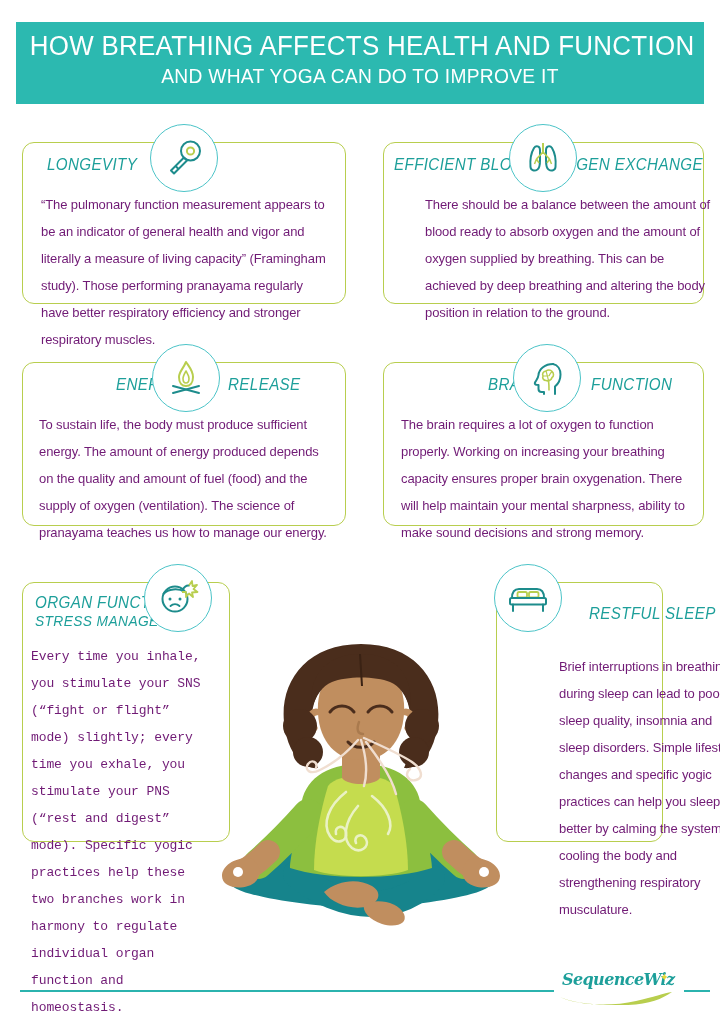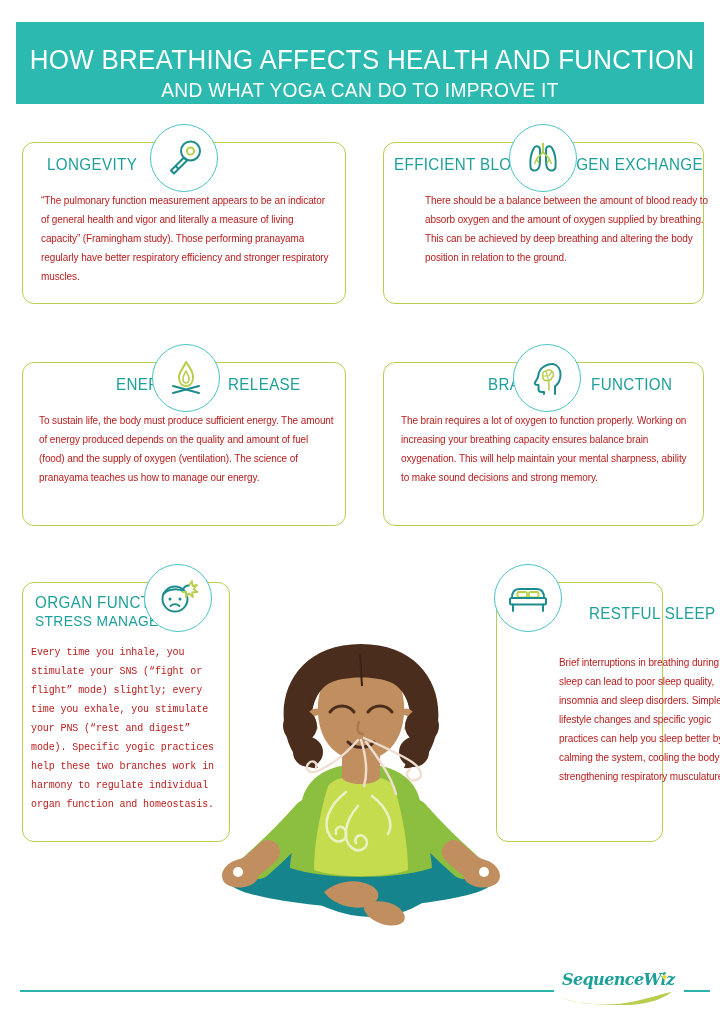--- a/index.html
+++ b/index.html
@@ -15,21 +15,21 @@
 
   
   .header-band {
     position: absolute;
     left: 16px;
     top: 22px;
     width: 688px;
     height: 82px;
     background: #2cb9b0;
     text-align: center;
-    padding-top: 21px;
+    padding-top: 7px;
   }
   .header-title {
     color: #ffffff;
     font-size: 27px;
     font-weight: 400;
     letter-spacing: 0.3px;
     line-height: 34px;
     white-space: nowrap;
     font-stretch: condensed;
     transform: scaleX(0.96);
@@ -47,39 +47,40 @@
   
   .card {
     position: absolute;
     border: 1.6px solid #b8ce4e;
     border-radius: 12px;
     background: #ffffff;
   }
   .card-head {
     position: relative;
     height: 42px;
+    font-style: italic;
   }
   .card-title {
     color: #1d9f9a;
     font-size: 16.5px;
     letter-spacing: 0.4px;
     line-height: 20px;
     font-stretch: condensed;
     transform: scaleX(0.92);
     transform-origin: left center;
     white-space: nowrap;
   }
   .card-title.sm {
     font-size: 15px;
     line-height: 19px;
   }
   .card-body {
-    color: #b91c1c;
-    font-size: 10px;
-    line-height: 19px;
+    color: #701a75;
+    font-size: 13px;
+    line-height: 27px;
     letter-spacing: -0.1px;
   }
 
   
   .icon-circle {
     position: absolute;
     width: 68px;
     height: 68px;
     border-radius: 50%;
     border: 1.6px solid #4cc4c8;
@@ -206,21 +207,21 @@
     <line x1="9" y1="30" x2="35" y2="37" stroke="#1d8c8c" stroke-width="2" stroke-linecap="round"></line>
     <line x1="35" y1="30" x2="9" y2="37" stroke="#1d8c8c" stroke-width="2" stroke-linecap="round"></line>
   </svg>
 </div>
 
 <div class="card" id="card-brain">
   <div class="card-head">
     <div class="card-title" style="position:absolute; left:104px; top:11px;">BRAIN</div>
     <div class="card-title" style="position:absolute; left:207px; top:11px;">FUNCTION</div>
   </div>
-  <div class="card-body" style="position:absolute; left:17px; top:48px; width:292px;">The brain requires a lot of oxygen to function properly. Working on increasing your breathing capacity ensures balance brain oxygenation. This will help maintain your mental sharpness, ability to make sound decisions and strong memory.</div>
+  <div class="card-body" style="position:absolute; left:17px; top:48px; width:292px;">The brain requires a lot of oxygen to function properly. Working on increasing your breathing capacity ensures proper brain oxygenation. There will help maintain your mental sharpness, ability to make sound decisions and strong memory.</div>
 </div>
 <div class="icon-circle" style="left:513px; top:344px;">
   <svg width="44" height="44" viewBox="0 0 44 44">
     <path d="M28 8 C20 8, 14 13, 13.5 19 C13.2 22.5, 11 24.5, 10 26.5 C9.4 27.7, 10.2 28.6, 11.6 28.8 L13.5 29
              L13.5 33 C13.5 35, 14.6 36, 16.6 36 L19 36 L19 38" fill="none" stroke="#1d8c8c" stroke-width="2" stroke-linejoin="round" stroke-linecap="round"></path>
     <path d="M28 8 C33 9, 35.5 13.5, 35.5 18.5 C35.5 24.5, 32.5 28.5, 30 30.5 L30 38" fill="none" stroke="#1d8c8c" stroke-width="2" stroke-linecap="round"></path>
     <path d="M21 15 C18 15.5, 17 18, 18 20 C17 22, 18.5 24.5, 21 24.5 C23.5 25.5, 26.5 24, 27 21.5
              C29 20.5, 29 17, 27 15.5 C25.5 13.5, 22.5 13.8, 21 15 Z" fill="none" stroke="#b8ce4e" stroke-width="1.6" stroke-linejoin="round"></path>
     <path d="M21 15 C22 18, 22.5 21, 23.5 24.5 M18 20 C20 20, 22 20, 23.5 20 M27 15.5 C25.5 17, 24.5 18.5, 24 20" fill="none" stroke="#b8ce4e" stroke-width="1.2"></path>
     <path d="M23.5 24.5 C24 28, 24 31, 24 34" fill="none" stroke="#b8ce4e" stroke-width="1.6" stroke-linecap="round"></path>

